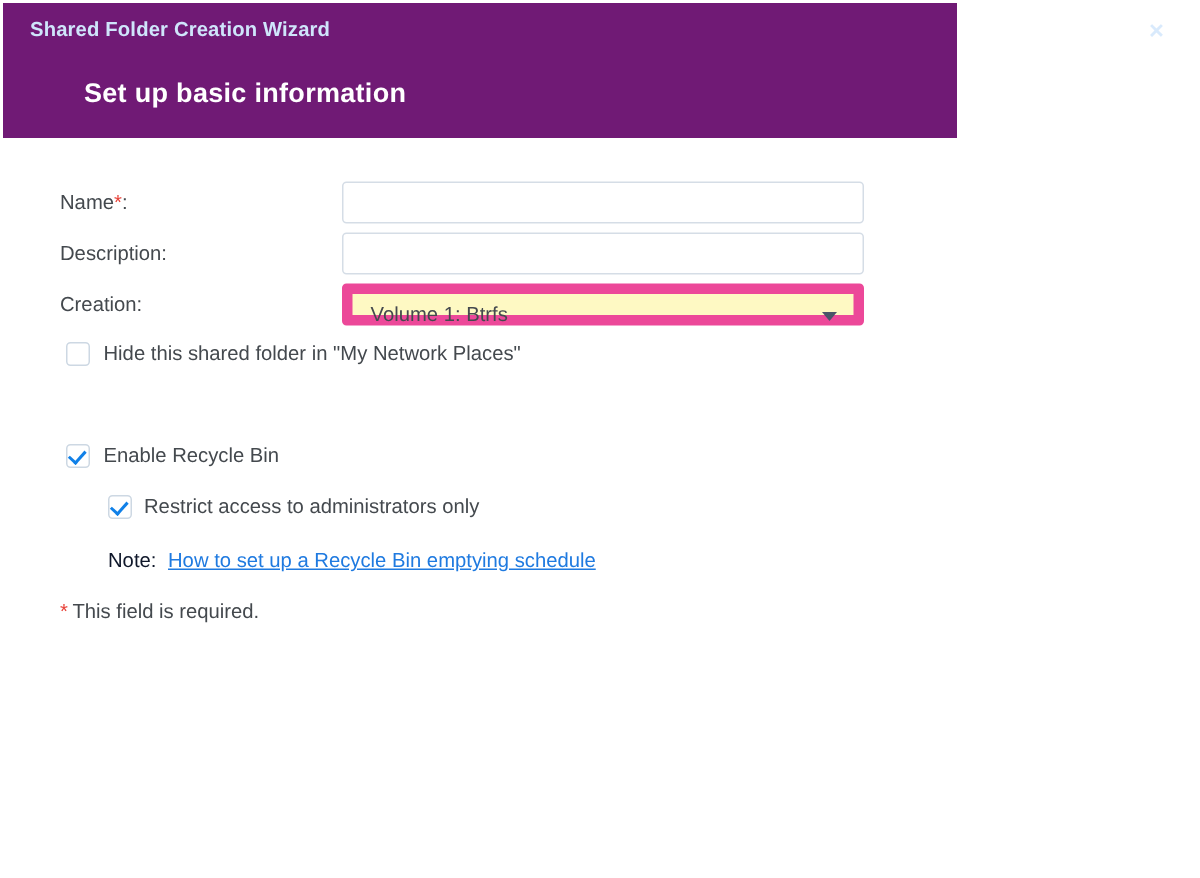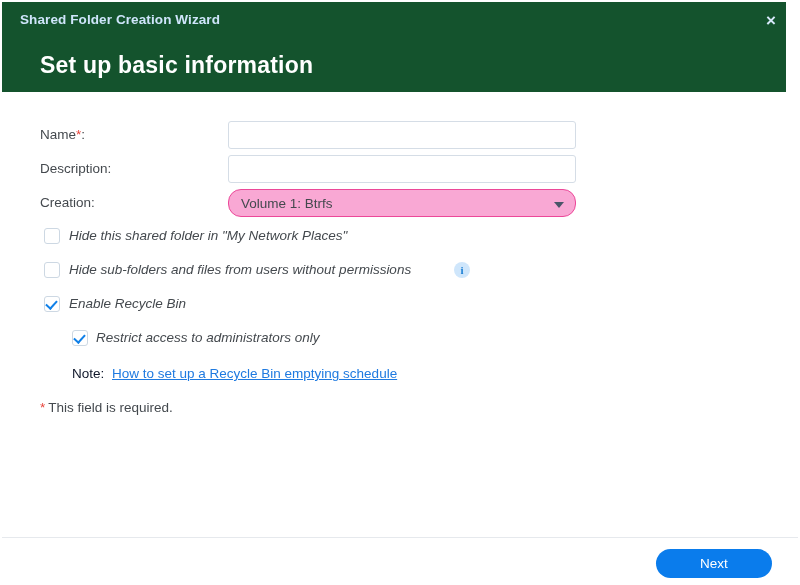--- a/index.html
+++ b/index.html
@@ -22,23 +22,23 @@
     background: #ffffff;
     box-sizing: border-box;
     overflow: hidden;
   }
 
   
   .header {
     position: absolute;
     left: 0;
     top: 0;
-    width: 784px;
+    width: 636px;
     height: 90px;
-    background: #14532d;
+    background: #701a75;
     text-decoration: underline;
   }
   .header-titlebar {
     position: absolute;
     left: 0;
     top: 0;
     width: 796px;
     height: 38px;
   }
   .window-title {
@@ -60,23 +60,23 @@
     color: #d9eafc;
     font-size: 17px;
     font-weight: bold;
     line-height: 22px;
     text-align: center;
     cursor: pointer;
     user-select: none;
   }
   .step-title {
     position: absolute;
-    left: 38px;
+    left: 54px;
     top: 50px;
-    font-size: 23px;
+    font-size: 18px;
     font-weight: bold;
     color: #ffffff;
     letter-spacing: 0.2px;
     white-space: nowrap;
     text-align: right;
   }
 
   
   .body {
     position: absolute;
@@ -127,23 +127,23 @@
   }
   .text-input::placeholder { color: #b7bfc8; }
 
   .select-box {
     position: absolute;
     left: 226px;
     top: 0;
     width: 348px;
     height: 28px;
     box-sizing: border-box;
-    border: 1px solid #ec4899;
-    border-radius: 13px;
-    background: #f9a8d4;
+    border: 7px solid #ec4899;
+    border-radius: 3px;
+    background: #fef9c3;
     cursor: pointer;
   }
   .select-value {
     position: absolute;
     left: 12px;
     top: 0;
     height: 28px;
     line-height: 28px;
     font-size: 13.5px;
     color: #44494e;
@@ -191,21 +191,20 @@
   }
   .cb-label {
     position: absolute;
     top: -2px;
     height: 20px;
     line-height: 20px;
     font-size: 13.5px;
     color: #44494e;
     white-space: nowrap;
     cursor: default;
-    font-style: italic;
   }
 
   .info-icon {
     position: absolute;
     top: 0px;
     width: 16px;
     height: 16px;
     border-radius: 50%;
     background: #cfe6fb;
     cursor: pointer;
@@ -326,25 +325,20 @@
         <div class="select-value">Volume 1:  Btrfs</div>
         <div class="select-arrow"></div>
       </div>
     </div>
 
     <div class="cb-row" style="top:136px;">
       <div class="checkbox" id="cb0" style="left:42px;"></div>
       <div class="cb-label" style="left:67px;">Hide this shared folder in "My Network Places"</div>
     </div>
 
-    <div class="cb-row" style="top:170px;">
-      <div class="checkbox" id="cb1" style="left:42px;"></div>
-      <div class="cb-label" style="left:67px;">Hide sub-folders and files from users without permissions</div>
-      <div class="info-icon" style="left:452px;"></div>
-    </div>
 
     <div class="cb-row" style="top:204px;text-align:center;">
       <div class="checkbox checked" id="cb2" style="left:42px;"></div>
       <div class="cb-label" style="left:67px;">Enable Recycle Bin</div>
     </div>
 
     <div class="cb-row" style="top:238px;">
       <div class="checkbox checked" id="cb3" style="left:70px;"></div>
       <div class="cb-label" style="left:94px;">Restrict access to administrators only</div>
     </div>
@@ -353,17 +347,14 @@
       <div class="note-prefix">Note:</div>
       <div class="note-link">How to set up a Recycle Bin emptying schedule</div>
     </div>
 
     <div class="required-note" style="top:306px;">
       <span class="req-star">*</span><span>This field is required.</span>
     </div>
 
   </div>
 
-  <div class="footer">
-    <button class="next-btn">Next</button>
-  </div>
 
 </div>
 
 </body></html>

